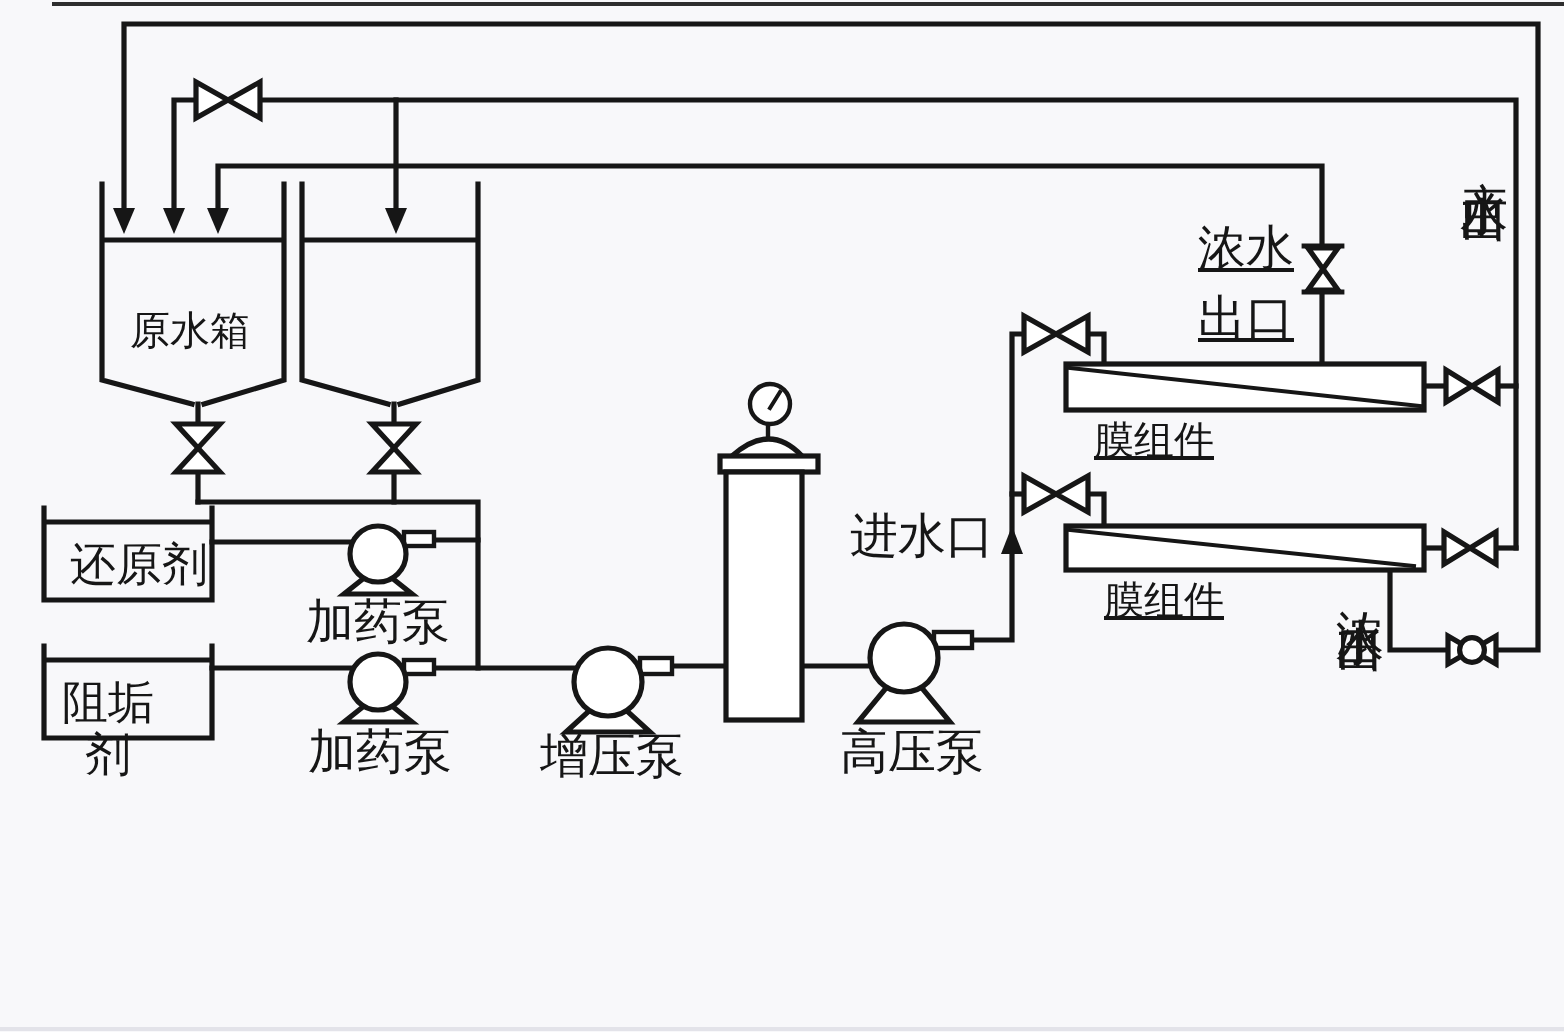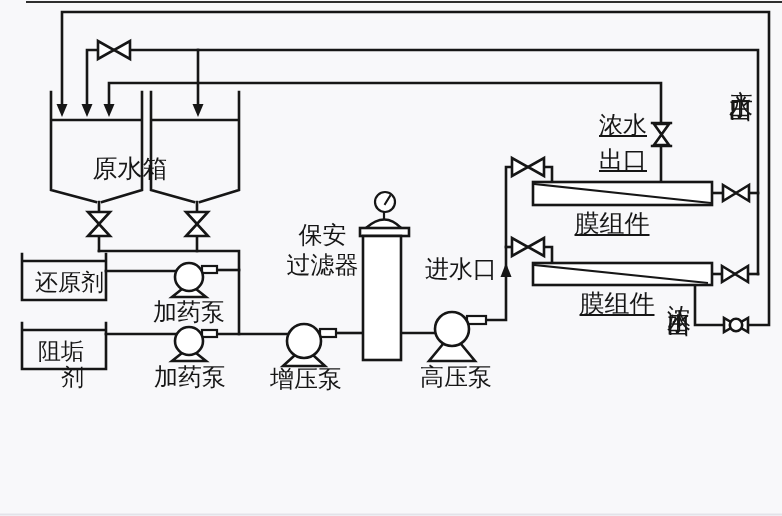--- a/index.html
+++ b/index.html
@@ -14,21 +14,21 @@
   .lbl{
     position:absolute;
     color:#161616;
     font-size:24px;
     line-height:1.15;
     text-align:center;
     white-space:pre-line;
     user-select:none;
   }
   .lbl.small{font-size:23px;}
-  .lbl.big{font-size:25px;margin-left:35px;}
+  .lbl.big{font-size:20px;}
   .lbl.left{text-align:center;text-decoration:underline;}
   .lbl.lh-wide{line-height:1.45;text-decoration:underline;}
   .lbl.lh-med{line-height:1.25;}
   .v-lbl{
     position:absolute;
     color:#161616;
     font-size:24px;
     writing-mode:vertical-rl;
     text-orientation:upright;
     letter-spacing:4px;
@@ -191,27 +191,25 @@
       <g>
         <circle cx="385" cy="202" r="10" fill="#ffffff" stroke-width="2.2"></circle>
         <path d="M385,204 L390,196" stroke-width="2"></path>
       </g>
     </g>
   </svg>
 
   <div class="lbl big" style="left:51px;top:155px;width:88px;">原水箱</div>
 
   <div class="lbl small" style="left:24px;top:270px;width:80px;text-align:right;">还原剂</div>
-  <div class="lbl small" style="left:24px;top:339px;width:60px;text-align:right;">阻垢剂</div>
+  <div class="lbl small" style="left:24px;top:339px;width:60px;">阻垢剂</div>
 
   <div class="lbl" style="left:146px;top:299px;width:86px;">加药泵</div>
   <div class="lbl" style="left:147px;top:364px;width:86px;">加药泵</div>
   <div class="lbl" style="left:263px;top:366px;width:86px;">增压泵</div>
-  <div class="lbl lh-med" style="left:280px;top:220px;width:85px;">保安
-过滤器</div>
   <div class="lbl" style="left:413px;top:364px;width:86px;">高压泵</div>
 
   <div class="lbl" style="left:421px;top:256px;width:80px;">进水口</div>
 
   <div class="lbl big left" style="left:532px;top:210px;width:90px;">膜组件</div>
   <div class="lbl big left" style="left:537px;top:290px;width:90px;">膜组件</div>
 
   <div class="lbl lh-wide" style="left:595px;top:108px;width:56px;">浓水
 出口</div>
 

